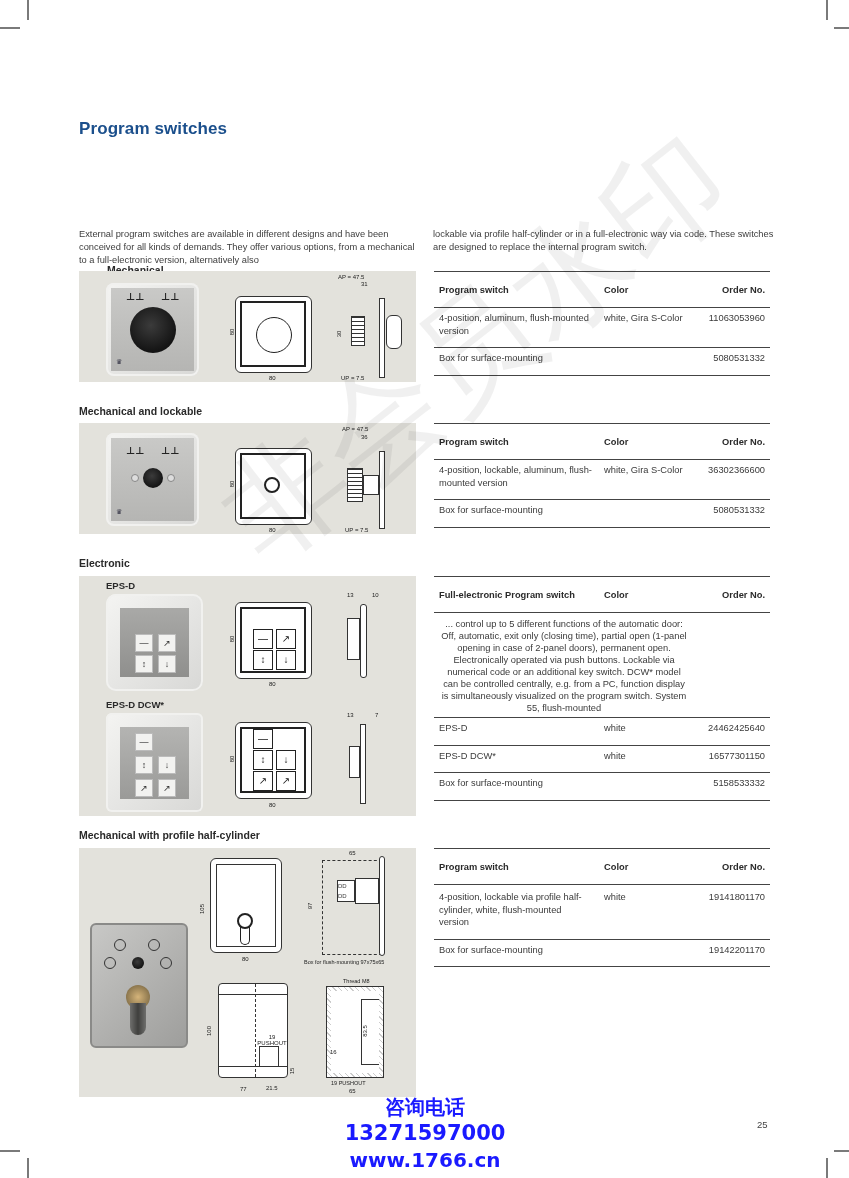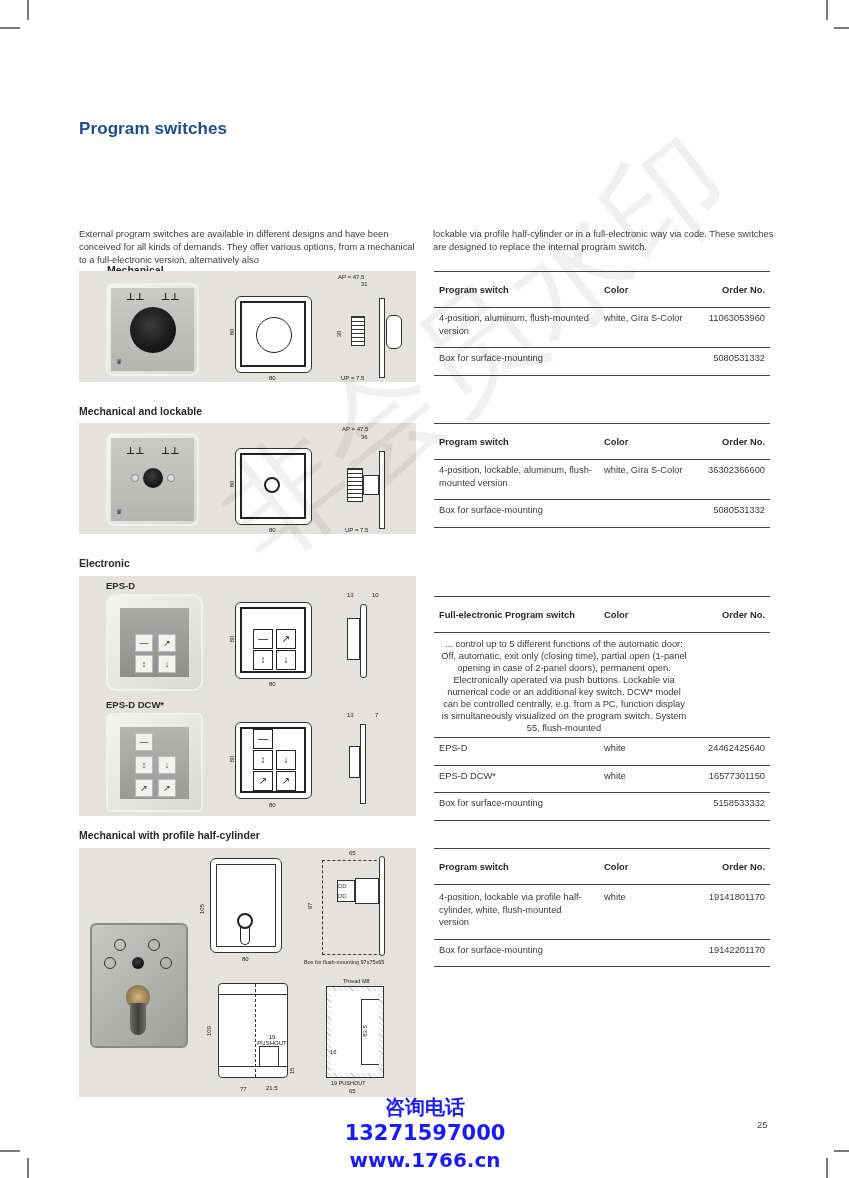--- a/index.html
+++ b/index.html
@@ -195,21 +195,21 @@
     <div class="dbtn" style="left:40px;top:48px;">↗</div>
   </div>
   <div class="dim" style="left:150px;top:180px;transform:rotate(-90deg);">80</div>
   <div class="dim" style="left:190px;top:226px;">80</div>
   <div class="dim" style="left:268px;top:136px;">13</div>
   <div class="dim" shape="" style="left:296px;top:136px;">7</div>
   <div style="position:absolute;left:281px;top:148px;width:6px;height:80px;border:1.5px solid #333;background:#fff;"></div>
   <div style="position:absolute;left:270px;top:170px;width:11px;height:32px;border:1.5px solid #333;background:#fff;"></div>
 </div>
 
-<div class="tbl" style="top:596px;">
+<div class="tbl" style="top:576px;">
   <div class="row top hdr">
     <div class="c1">Full-electronic Program switch</div>
     <div class="c2">Color</div>
     <div class="c3">Order No.</div>
   </div>
   <div class="row">
     <div class="desc" style="width:250px;box-sizing:content-box;">... control up to 5 different functions of the automatic door: Off, automatic, exit only (closing time), partial open (1-panel opening in case of 2-panel doors), permanent open. Electronically operated via push buttons. Lockable via numerical code or an additional key switch. DCW* model can be controlled centrally, e.g. from a PC, function display is simultaneously visualized on the program switch. System 55, flush-mounted</div>
   </div>
   <div class="row data">
     <div class="c1">EPS-D</div>

